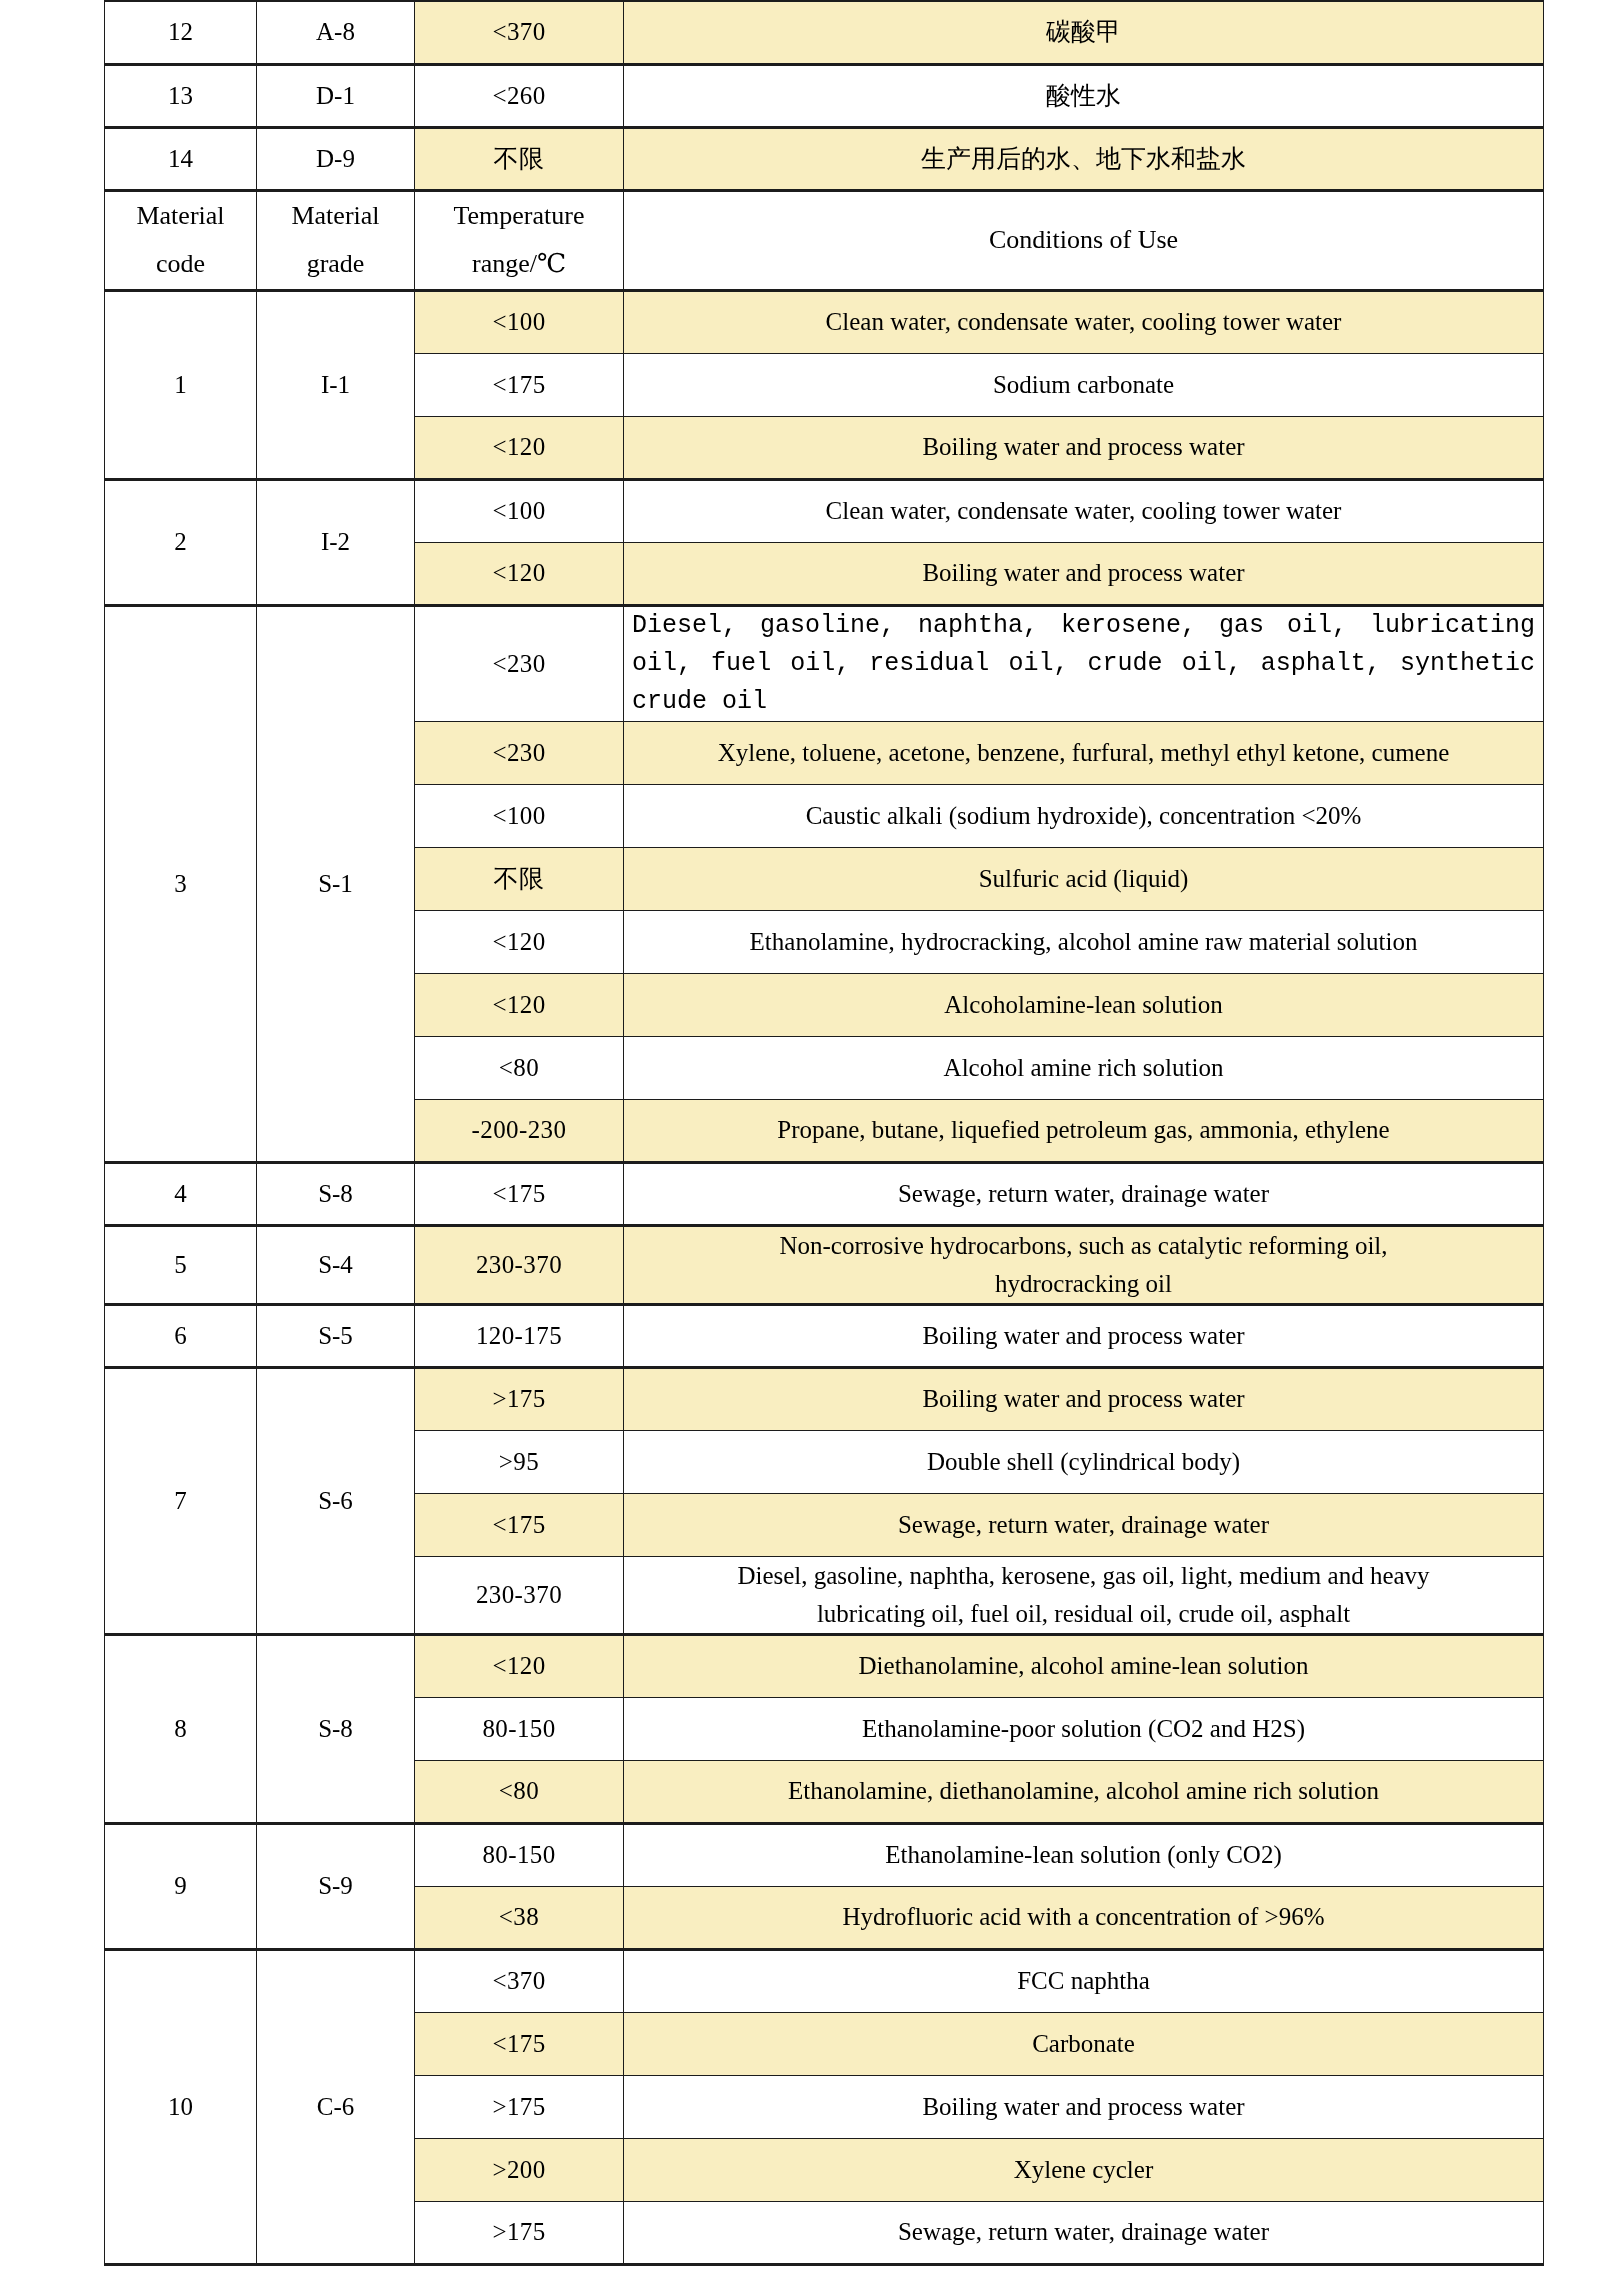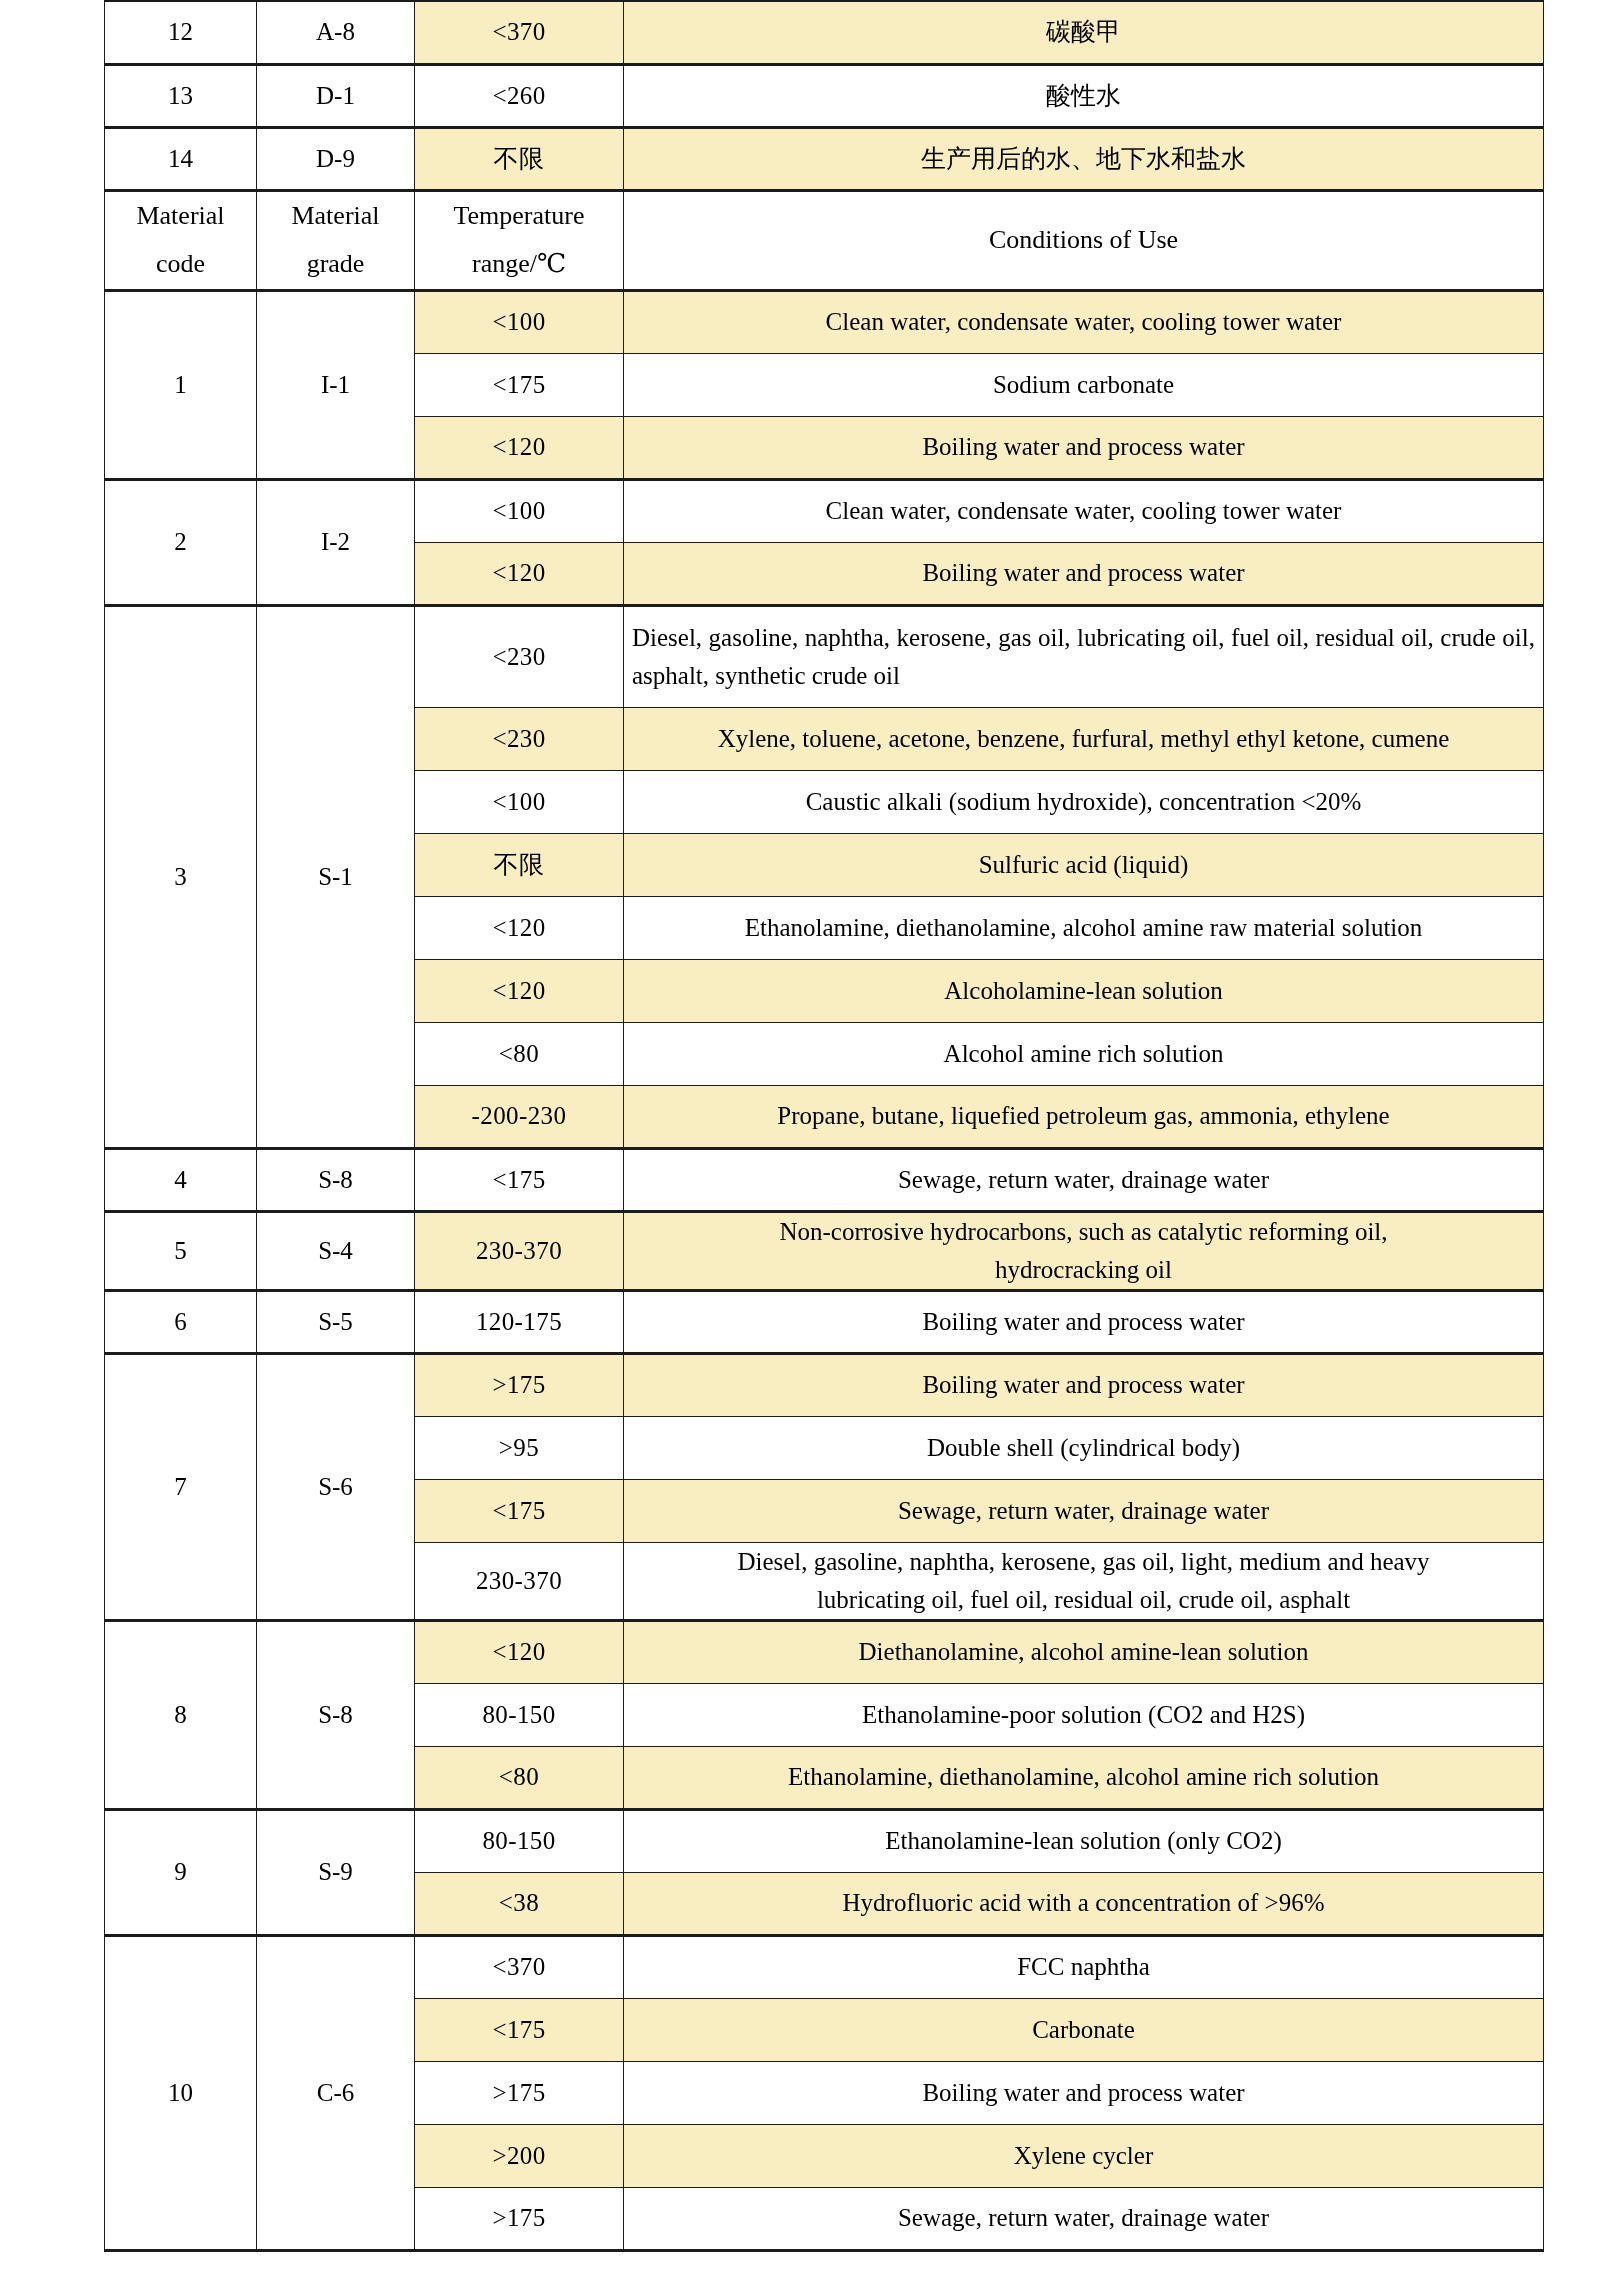--- a/index.html
+++ b/index.html
@@ -50,21 +50,22 @@
   table.mat tr.first > td { border-top-width: 2.7px; }
   table.mat { border: 1.8px solid #1c1c1c; border-bottom-width: 3.6px; }
   table.mat tr.last > td { border-bottom-width: 3.6px; }
 
   td.code, td.grade { background: #ffffff; }
   td.temp { font-size: 26px; letter-spacing: 0.4px; }
   td.use  { line-height: 38px; padding: 1.8px 10.7px; white-space: pre-line; }
   td.use.just {
     text-align: justify;
     text-align-last: left;
-    padding: 12px 8px;
+    padding: 0 8px;
+    font-family: Liberation Mono, monospace;
   }
   tr.hdr th {
     line-height: 48px;
     font-size: 26px;
     padding: 0 9px;
     background: #ffffff;
   }
   .hl { background: #F9EEC1; }
 </style>
 </head>
@@ -140,21 +141,21 @@
         <tr class="">
           <td class="temp">&lt;100</td>
           <td class="use">Caustic alkali (sodium hydroxide), concentration &lt;20%</td>
         </tr>
         <tr class="">
           <td class="temp hl">不限</td>
           <td class="use hl">Sulfuric acid (liquid)</td>
         </tr>
         <tr class="">
           <td class="temp">&lt;120</td>
-          <td class="use">Ethanolamine, diethanolamine, alcohol amine raw material solution</td>
+          <td class="use">Ethanolamine, hydrocracking, alcohol amine raw material solution</td>
         </tr>
         <tr class="">
           <td class="temp hl">&lt;120</td>
           <td class="use hl">Alcoholamine-lean solution</td>
         </tr>
         <tr class="">
           <td class="temp">&lt;80</td>
           <td class="use">Alcohol amine rich solution</td>
         </tr>
         <tr class="">

